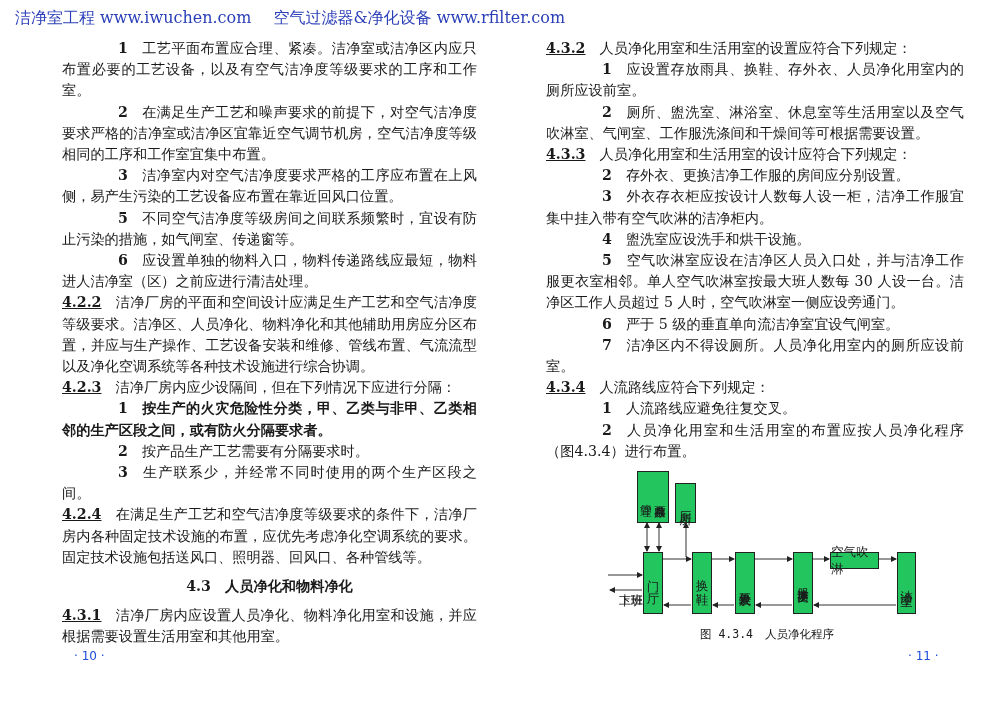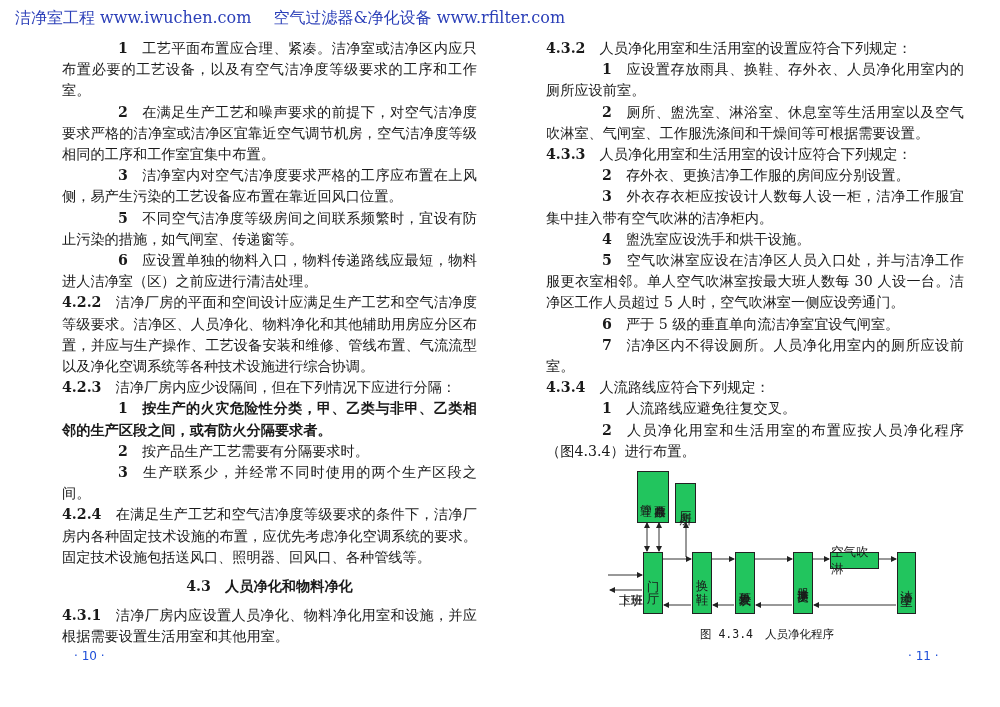--- a/index.html
+++ b/index.html
@@ -7,21 +7,21 @@
          font-family:"DejaVu Serif", "Liberation Serif", serif; color:#1a1a1a; }
   .header { position:absolute; left:15px; top:8px; font-size:16px; color:#2b3fb8;
             font-family:"DejaVu Serif", serif; white-space:pre; }
   .header .gap { display:inline-block; width:22px; }
   .page { position:absolute; top:38px; width:415px; font-size:14.2px; line-height:21.2px; }
   .page.left { left:62px; }
   .page.right { left:546px; width:418px; }
   .para { margin:0; text-align:justify; text-align-last:left; }
   .para.item { text-indent:28px; }
   .num { font-weight:bold; display:inline-block; margin-right:14px; }
-  .clause-num { font-weight:bold; display:inline-block; margin-right:14px; }
+  .clause-num { font-weight:bold; display:inline-block; margin-right:14px;text-decoration:underline; }
   .bold { font-weight:bold; }
   .section-title { text-align:center; font-weight:bold; margin:8px 0 8px 0; }
   .pageno { position:absolute; font-size:12px; font-family:"DejaVu Sans", sans-serif; color:#1d4ed8;text-align:center; }
   .pageno.l { left:74px; top:649px; }
   .pageno.r { left:908px; top:649px; }
   .diagram { position:absolute; left:600px; top:460px; width:380px; height:165px; }
   .box { position:absolute; border:1.3px solid #222; background:#22c55e; font-size:12.5px;
          display:flex; align-items:center; justify-content:center; box-sizing:border-box; }
   .vtext { writing-mode:vertical-rl; letter-spacing:2px; line-height:14px; }
   .fig-cap { position:absolute; left:700px; top:627px; font-size:11.5px; }

